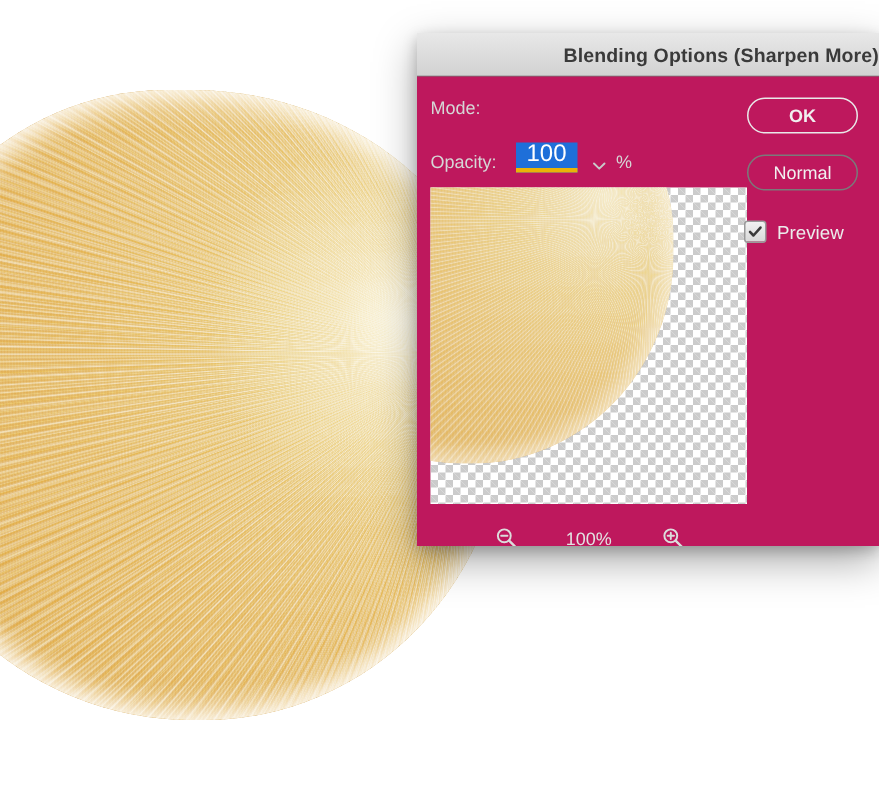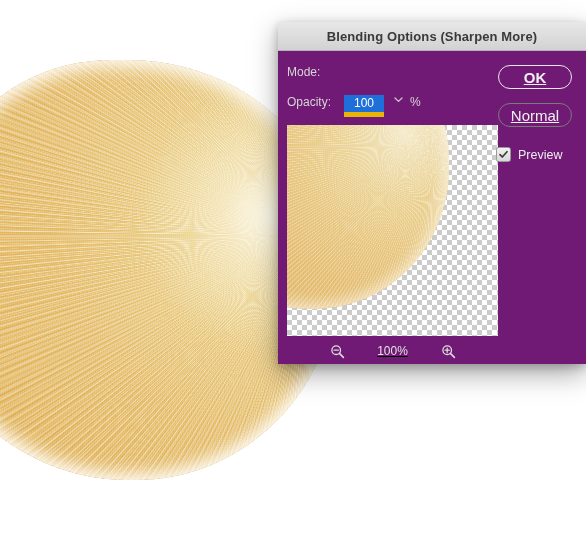--- a/index.html
+++ b/index.html
@@ -156,33 +156,33 @@
     background: #3b3b3b;
     box-shadow: 0 10px 26px rgba(0,0,0,0.34), 0 3px 9px rgba(0,0,0,0.22);
     overflow: hidden;
   }
   #dialog-titlebar {
     height: 28px;
     background: linear-gradient(#e8e8e8, #d2d2d2);
     border-bottom: 1px solid #b4b4b4;
     display: flex;
     align-items: center;
-    justify-content: center;
+    justify-content: flex-end;
   }
   #dialog-title {
     font-size: 13px;
     font-weight: bold;
     color: #3a3a3a;
     letter-spacing: 0.1px;
     white-space: nowrap;
   }
   #dialog-body {
     position: relative;
     height: 356px;
-    background: #701a75;
+    background: #be185d;
     padding-left: 24px;
   }
 
   
   #mode-row {
     position: absolute;
     left: 9px; top: 14px;
     display: flex;
     align-items: center;
   }
@@ -217,30 +217,30 @@
     transform: translateY(-60%);
     width: 9px; height: 9px;
   }
   #mode-chevron-icon svg { display: block; }
 
   
   #opacity-row {
     position: absolute;
     left: 9px; top: 44px;
     display: flex;
-    align-items: flex-start;
+    align-items: flex-end;
   }
   #opacity-label { width: 55px; }
   #opacity-input {
-    font-size: 12px;
+    font-size: 16px;
     color: #ffffff;
     background: #1e6fd9;
     padding: 1px 7px 2px 7px;
     margin-left: 2px;
-    border-bottom: 5px solid #eab308;
+    border-bottom: 3px solid #eab308;
     line-height: 14px;
     min-width: 26px;
     text-align: center;
   }
   #opacity-chevron-icon {
     width: 9px; height: 9px;
     margin-left: 10px;
   }
   #opacity-chevron-icon svg { display: block; }
   #opacity-unit {
@@ -319,21 +319,21 @@
   }
 
   
   #zoom-controls {
     position: absolute;
     left: 9px;
     top: 293px;
     width: 211px;
     height: 22px;
     display: flex;
-    align-items: flex-start;
+    align-items: flex-end;
     justify-content: center;
     gap: 30px;
     text-decoration: underline;
   }
   .zoom-icon { width: 15px; height: 15px; cursor: pointer; }
   .zoom-icon svg { display: block; }
   #zoom-level {
     font-size: 12px;
     color: #e2e2e2;
     min-width: 36px;
@@ -350,26 +350,25 @@
     flex-direction: column;
     align-items: center;
   }
   .dialog-button {
     width: 74px;
     height: 24px;
     border-radius: 12px;
     display: flex;
     align-items: center;
     justify-content: center;
-    font-size: 15px;
+    font-size: 12px;
     color: #f0f0f0;
     box-sizing: border-box;
     cursor: default;
     background: transparent;
-    text-decoration: underline;
   }
   #ok-button {
     border: 1.4px solid #e9e9e9;
     font-weight: bold;
   }
   #cancel-button {
     border: 1.2px solid #7a7a7a;
     margin-top: 14px;
   }
   #preview-checkbox-row {

